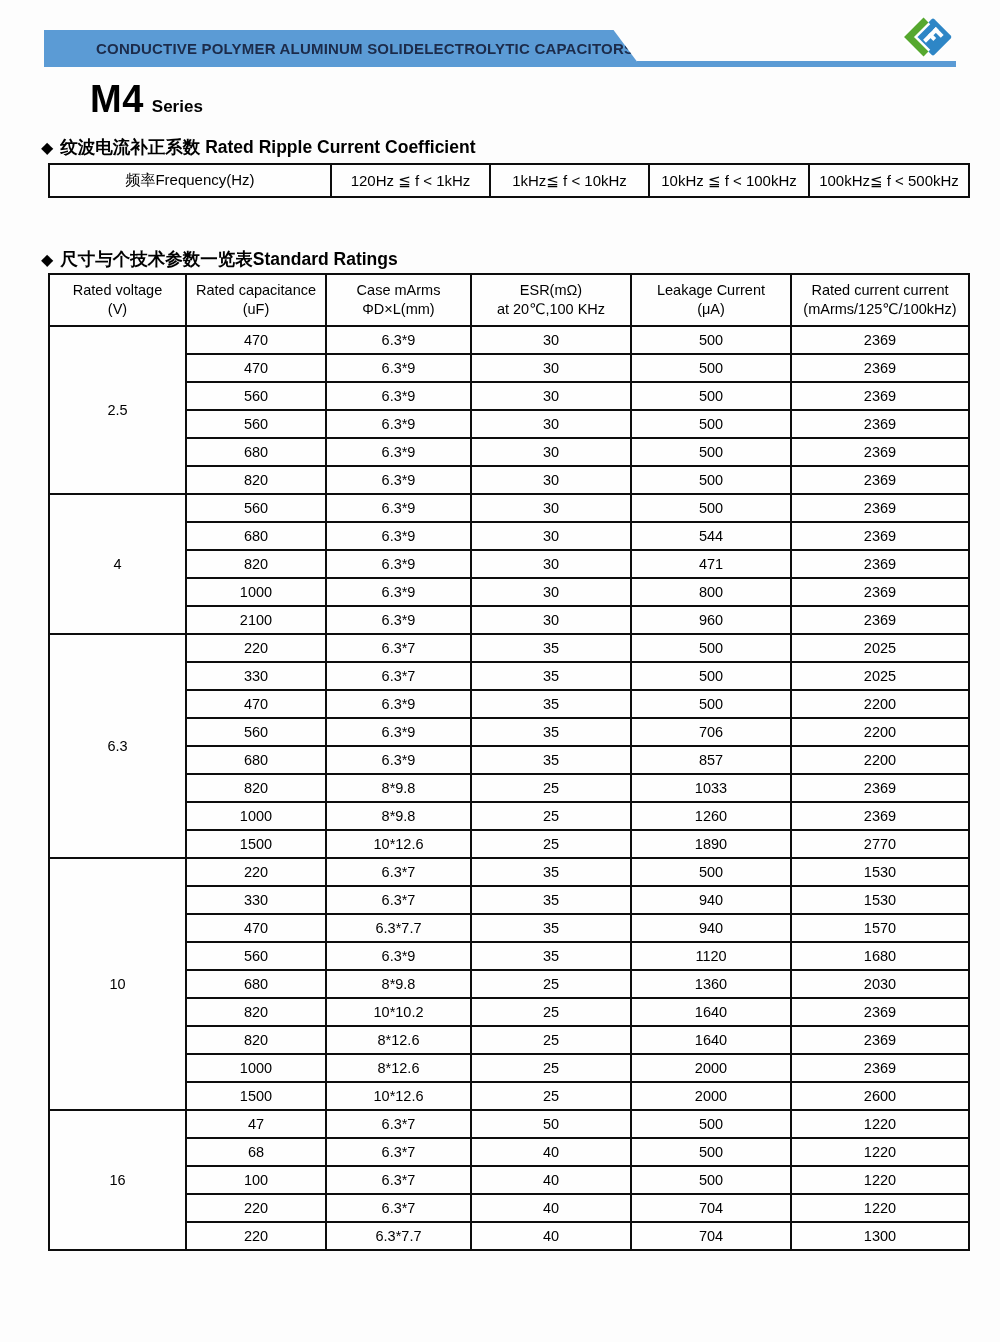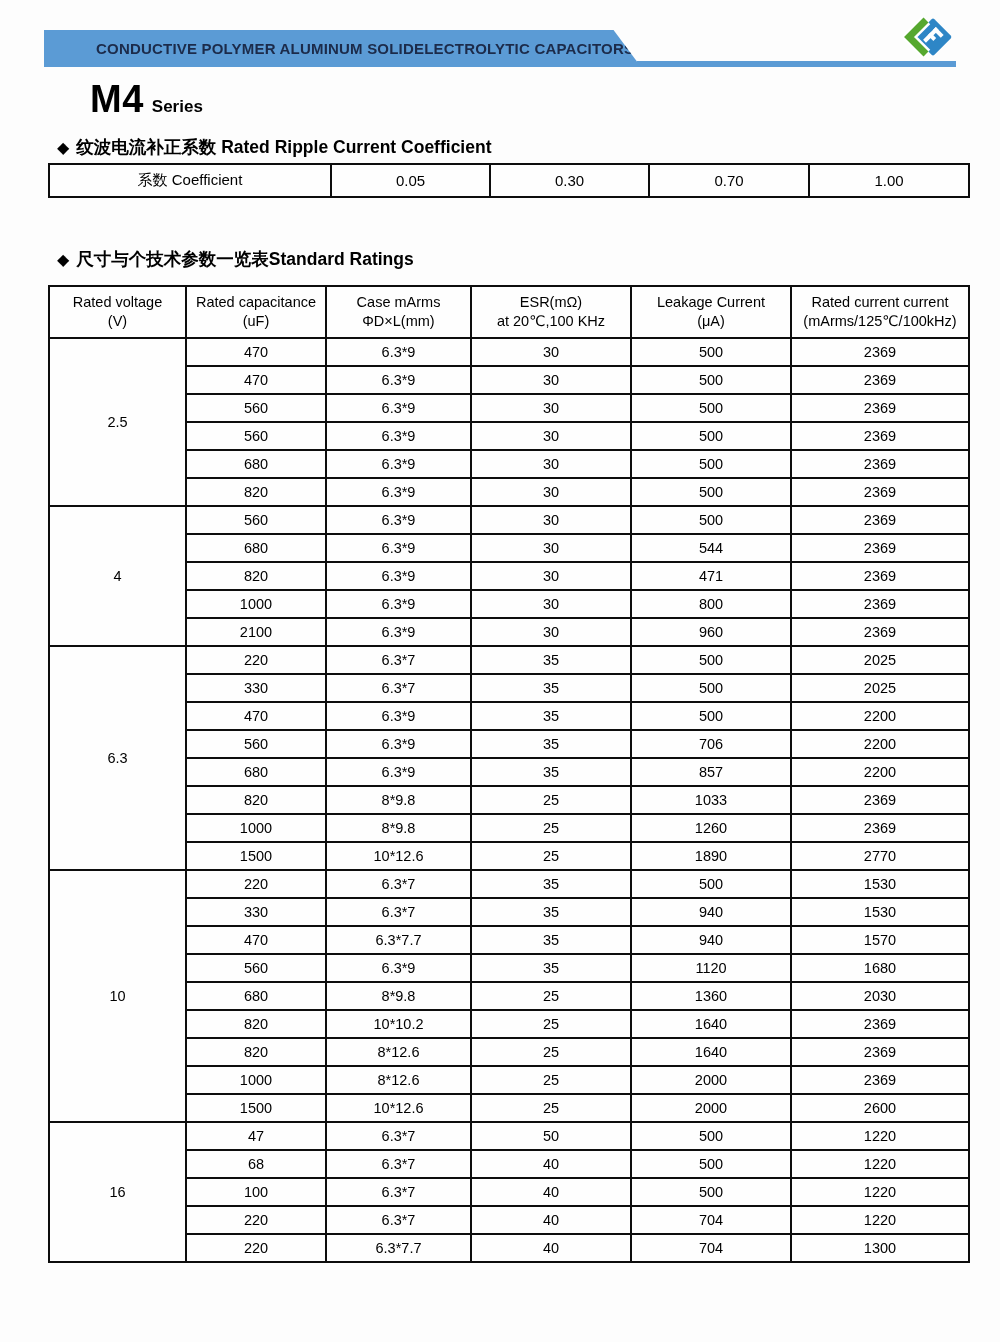--- a/index.html
+++ b/index.html
@@ -25,39 +25,39 @@
     position:absolute; left:637px; top:61px; width:319px; height:6px;
     background:#5b9bd5;
   }
   .logo { position:absolute; left:897px; top:11px; }
 
   .series-title { position:absolute; left:62px; top:78px;margin-left:28px; }
   .m4 { font-size:38px; font-weight:bold; letter-spacing:0.5px; }
   .series-word { font-size:17px; font-weight:bold; margin-left:8px; }
 
   .section-title {
-    position:absolute; left:57px;
+    position:absolute; left:41px;
     font-size:17.5px; font-weight:bold; white-space:nowrap;
   }
   #sec1 { top:135px; }
   #sec2 { top:247px; }
   .bullet { margin-right:7px; font-size:16px; }
 
   table {
     border-collapse:collapse; table-layout:fixed;
     position:absolute; left:48px; background:#fefefe;
   }
   td, th {
     border:2px solid #0d0d0d;
     text-align:center; vertical-align:middle;
     font-weight:normal; padding:0; overflow:hidden;
   }
   #table1 { top:163px; width:920px; }
   #table1 td { height:33px; font-size:15px; }
-  #table2 { top:285px; width:920px; }
+  #table2 { top:273px; width:920px; }
   #table2 th { height:52px; font-size:14.5px; line-height:1.3; }
   #table2 td { height:28px; font-size:14.5px; }
 </style>
 </head>
 <body>
 
 <div>
 
   <div class="banner" style="background: rgb(91, 155, 213);">
     <span class="banner-text" style="color: rgb(28, 43, 74);">CONDUCTIVE POLYMER ALUMINUM SOLIDELECTROLYTIC CAPACITORS</span>
@@ -86,25 +86,25 @@
   <table id="table1">
     <colgroup>
       <col style="width:282px">
         <col style="width:159px">
         <col style="width:159px">
         <col style="width:160px">
         <col style="width:160px">
     </colgroup>
     <tbody>
         <tr>
-          <td>系数  Coefficient</td>
-          <td>0.05</td>
-          <td>0.30</td>
-          <td>0.70</td>
-          <td>1.00</td>
+          <td>频率Frequency(Hz)</td>
+          <td>120Hz ≦ f &lt; 1kHz</td>
+          <td>1kHz≦  f &lt;  10kHz</td>
+          <td>10kHz ≦ f &lt;  100kHz</td>
+          <td>100kHz≦ f &lt;  500kHz</td>
         </tr>
       </tbody>
   </table>
 
   <div class="section-title" id="sec2">
     <span class="bullet">◆</span><span>尺寸与个技术参数一览表Standard Ratings</span>
   </div>
 
   <table id="table2">
     <colgroup>

